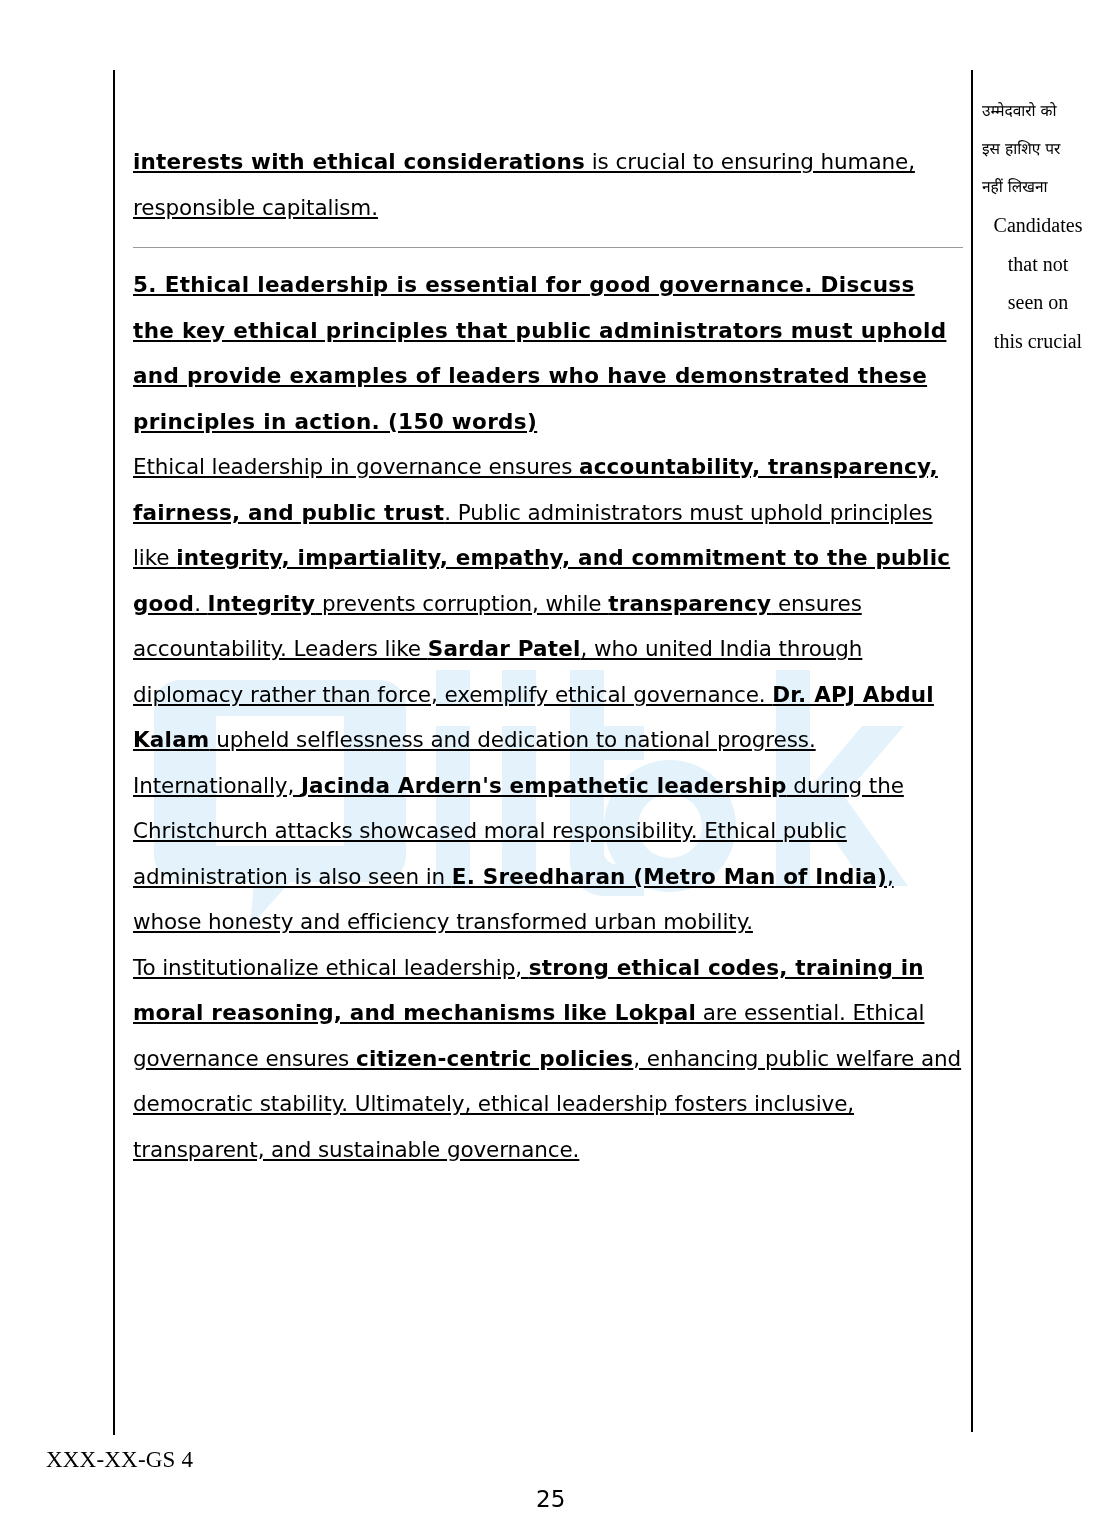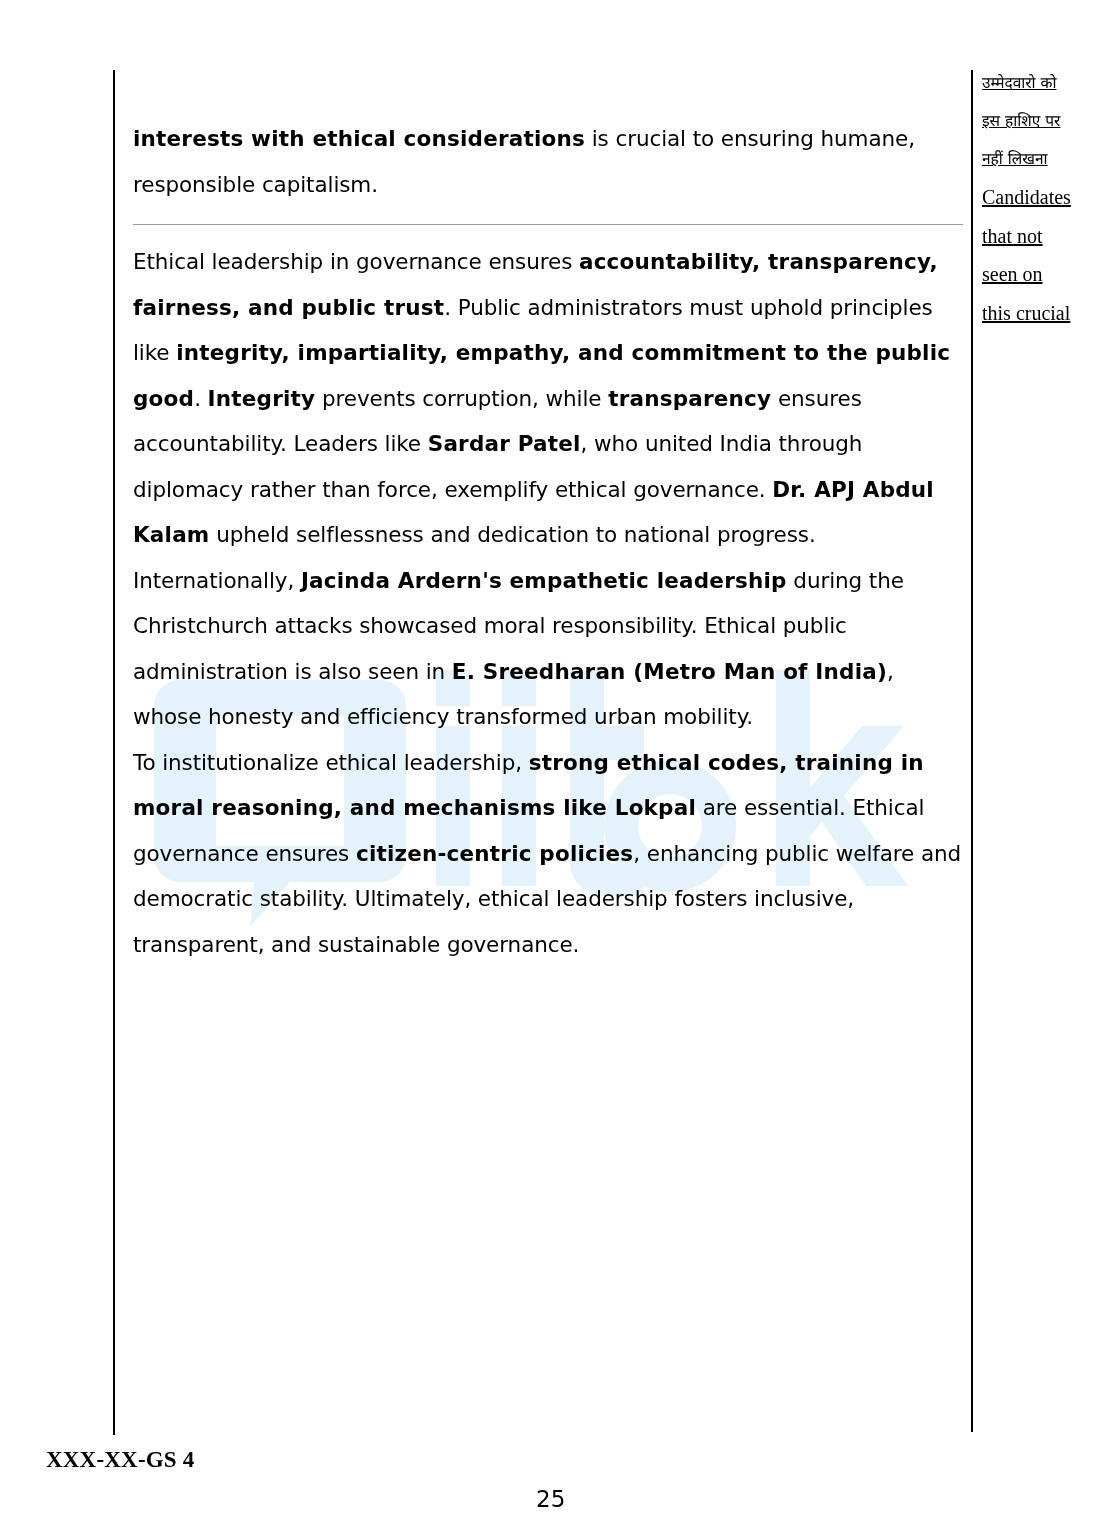--- a/index.html
+++ b/index.html
@@ -48,23 +48,24 @@
     height: 300px;
     pointer-events: none;
     z-index: 0;
   }
   .watermark svg { display: block; width: 100%; height: 100%; }
 
   
   .content {
     position: absolute;
     left: 133px;
-    top: 116px;
+    top: 139px;
     width: 830px;
     z-index: 2;
+    text-decoration: underline;
   }
 
   .para {
     font-family: "DejaVu Sans", sans-serif;
     font-size: 21.5px;
     line-height: 45.5px;
     color: #000;
     letter-spacing: -0.1px;
     text-align: left;
     margin: 0;
@@ -80,48 +81,48 @@
 
   .qheading {
     font-weight: 700;
     letter-spacing: 0.35px;
   }
 
   
   .margin-note {
     position: absolute;
     left: 982px;
-    top: 64px;
+    top: 92px;
     width: 112px;
     z-index: 2;
-    text-decoration: underline;
   }
   .margin-note .hi {
     font-family: "DejaVu Sans", sans-serif;
     font-size: 15.5px;
     line-height: 38px;
     color: #000;
     white-space: nowrap;
   }
   .margin-note .en {
     font-family: "Liberation Serif", "DejaVu Serif", serif;
     font-size: 20px;
     line-height: 38.5px;
     color: #000;
     white-space: nowrap;
+    text-align: center;
   }
 
   
   .footer-code {
     position: absolute;
     left: 46px;
     top: 1447px;
     font-family: "Liberation Serif", "DejaVu Serif", serif;
     font-size: 23px;
-    font-weight: 700;
+    font-weight: 400;
     color: #000;
     letter-spacing: 0.2px;
     z-index: 2;
   }
   .footer-page {
     position: absolute;
     left: 536px;
     top: 1443px;
     font-family: "DejaVu Sans", sans-serif;
     font-size: 23px;
@@ -154,20 +155,21 @@
   </div>
 
   <div class="content">
 
     <p class="para">
       <b>interests with ethical considerations</b><span> is crucial to ensuring humane, responsible capitalism.</span>
     </p>
 
     <div class="separator"></div>
 
+    <p class="para qheading">5. Ethical leadership is essential for good governance. Discuss the key ethical principles that public administrators must uphold and provide examples of leaders who have demonstrated these principles in action. (150 words)</p>
 
     <p class="para"><span>Ethical leadership in governance ensures </span><b>accountability, transparency, fairness, and public trust</b><span>. Public administrators must uphold principles like </span><b>integrity, impartiality, empathy, and commitment to the public good</b><span>. </span><b>Integrity</b><span> prevents corruption, while </span><b>transparency</b><span> ensures accountability. Leaders like </span><b>Sardar Patel</b><span>, who united India through diplomacy rather than force, exemplify ethical governance. </span><b>Dr. APJ Abdul Kalam</b><span> upheld selflessness and dedication to national progress. Internationally, </span><b>Jacinda Ardern's empathetic leadership</b><span> during the Christchurch attacks showcased moral responsibility. Ethical public administration is also seen in </span><b>E. Sreedharan (Metro Man of India)</b><span>, whose honesty and efficiency transformed urban mobility.</span></p>
 
     <p class="para"><span>To institutionalize ethical leadership, </span><b>strong ethical codes, training in moral reasoning, and mechanisms like Lokpal</b><span> are essential. Ethical governance ensures </span><b>citizen-centric policies</b><span>, enhancing public welfare and democratic stability. Ultimately, ethical leadership fosters inclusive, transparent, and sustainable governance.</span></p>
 
   </div>
 
   <div class="margin-note">
     <div class="hi">उम्मेदवारो को</div>
     <div class="hi">इस हाशिए पर</div>

